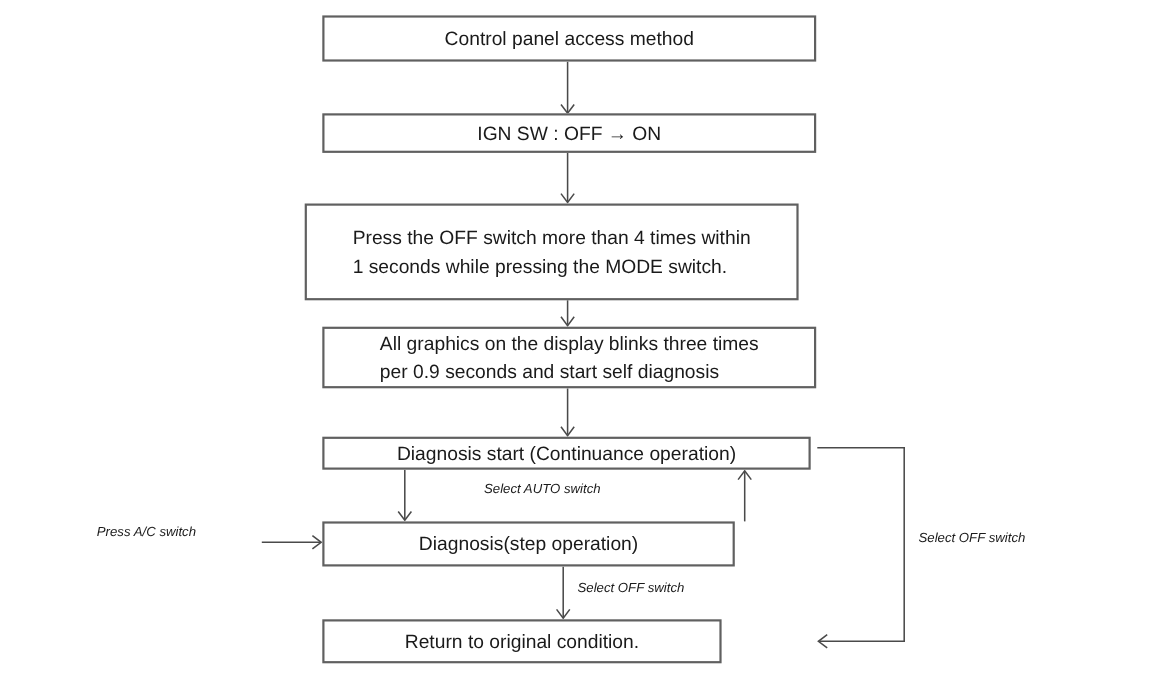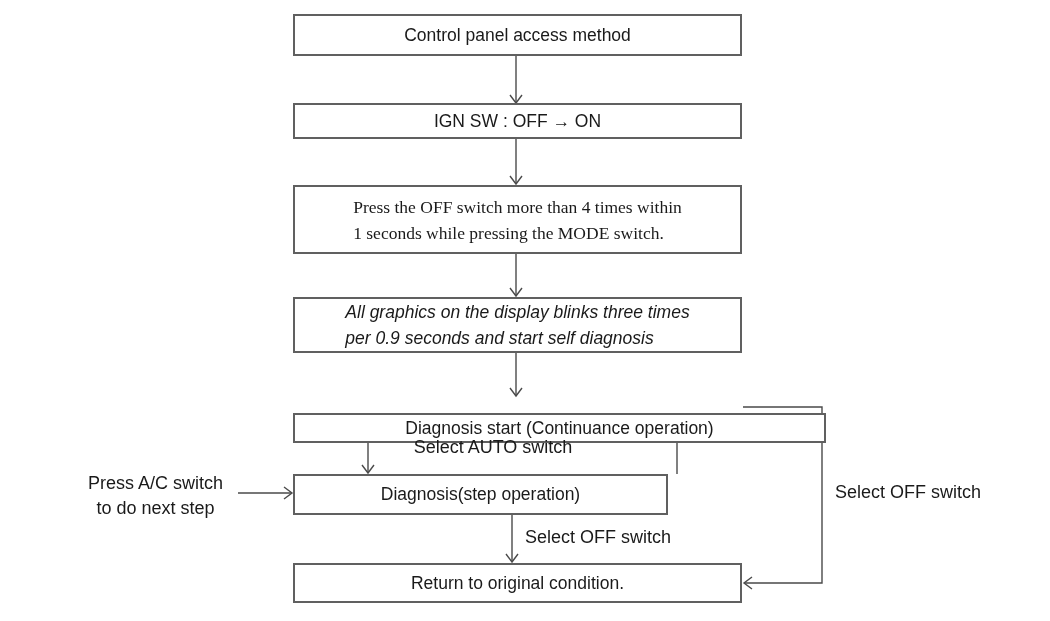--- a/index.html
+++ b/index.html
@@ -45,26 +45,26 @@
   .flow-box .lines {
     text-align: left;
     line-height: 26px;
   }
   .flow-box .lines .line {
     display: block;
   }
   .edge-label {
     position: absolute;
     color: var(--color-text, #1a1a1a);
-    font-size: 18px;
+    font-size: 12px;
     white-space: nowrap;
+    font-style: italic;
   }
   .edge-label .line {
     display: block;
-    text-align: center;
   }
   .centered {
     text-align: center;
   }
 </style>
 </head>
 <body>
 
 <div class="stage">
 
@@ -108,50 +108,49 @@
   </svg>
 
   <div class="flow-box" style="left:293px; top:14px; width:449px; height:42px;">
     <span>Control panel access method</span>
   </div>
 
   <div class="flow-box" style="left:293px; top:103px; width:449px; height:36px;">
     <span>IGN SW : OFF → ON</span>
   </div>
 
-  <div class="flow-box" style="left:293px; top:185px; width:449px; height:69px;font-family:Liberation Serif, serif;">
+  <div class="flow-box" style="left:277px; top:185px; width:449px; height:88px;">
     <div class="lines">
       <span class="line">Press the OFF switch more than 4 times within</span>
       <span class="line">1 seconds while pressing the MODE switch.</span>
     </div>
   </div>
 
-  <div class="flow-box" style="left:293px; top:297px; width:449px; height:56px;font-style:italic;">
+  <div class="flow-box" style="left:293px; top:297px; width:449px; height:56px;">
     <div class="lines">
       <span class="line">All graphics on the display blinks three times</span>
       <span class="line">per 0.9 seconds and start self diagnosis</span>
     </div>
   </div>
 
-  <div class="flow-box" style="left:293px; top:397px; width:533px; height:30px;margin-top:16px;">
+  <div class="flow-box" style="left:293px; top:397px; width:444px; height:30px;">
     <span>Diagnosis start (Continuance operation)</span>
   </div>
 
   <div class="flow-box" style="left:293px; top:474px; width:375px; height:41px;">
     <span>Diagnosis(step operation)</span>
   </div>
 
-  <div class="flow-box" style="left:293px; top:563px; width:449px; height:40px;">
+  <div class="flow-box" style="left:293px; top:563px; width:363px; height:40px;">
     <span>Return to original condition.</span>
   </div>
 
   <div class="edge-label centered" style="left:383px; top:437px; width:220px;">Select AUTO switch</div>
 
   <div class="edge-label" style="left:525px; top:527px;">Select OFF switch</div>
 
   <div class="edge-label" style="left:835px; top:482px;">Select OFF switch</div>
 
   <div class="edge-label" style="left:88px; top:471px; line-height:25px;">
     <span class="line">Press A/C switch</span>
-    <span class="line">to do next step</span>
   </div>
 
 </div>
 
 </body></html>

